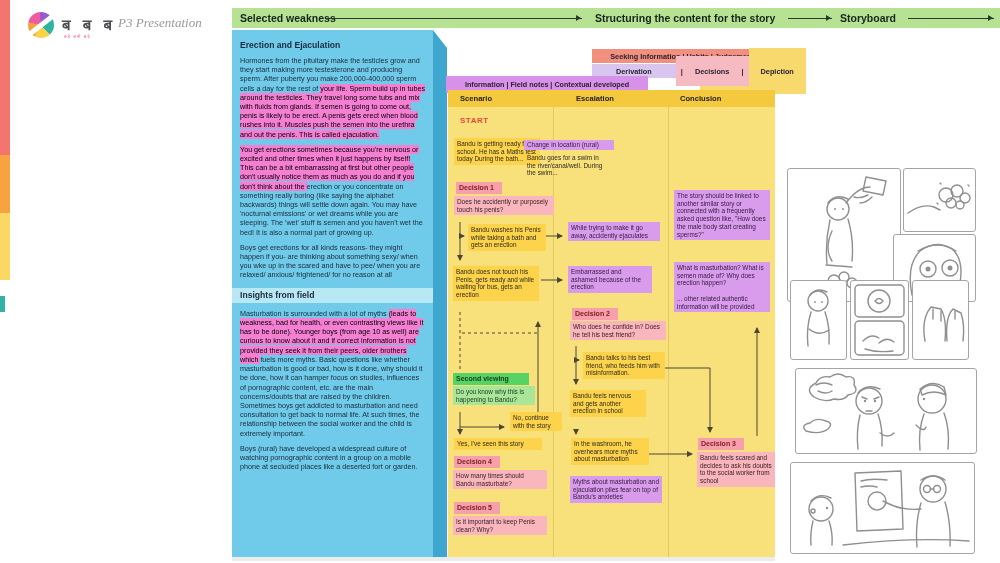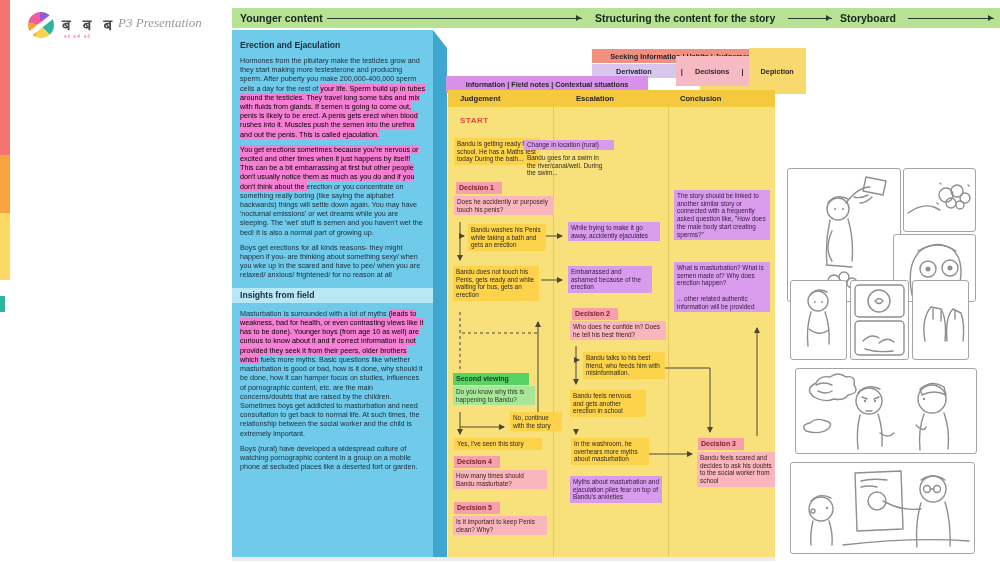--- a/index.html
+++ b/index.html
@@ -76,21 +76,21 @@
   <div class="strip" style="top:155px;height:58px;background:#f7a440;"></div>
   <div class="strip" style="top:213px;height:67px;background:#fbd763;"></div>
   <div style="position:absolute;left:0;top:296px;width:5px;height:16px;background:#2fb3a2;"></div>
 
   <div class="logo-circle"></div>
   <div class="logo-text">ब ब ब</div>
   <div class="logo-tag">बड़े बनो बड़े</div>
   <div class="pres-title">P3 Presentation</div>
 
   <div class="topbar">
-    <span class="step-label" style="left:8px;">Younger content</span>
+    <span class="step-label" style="left:8px;">Selected weakness</span>
     <span class="harrow" style="left:95px;width:255px;"></span>
     <span class="step-label" style="left:363px;">Structuring the content for the story</span>
     <span class="harrow" style="left:556px;width:44px;"></span>
     <span class="step-label" style="left:608px;">Storyboard</span>
     <span class="harrow" style="left:676px;width:86px;"></span>
   </div>
 
   <div class="bluepanel">
     <h3>Erection and Ejaculation</h3>
     <p><span>Hormones from the pituitary make the testicles grow and they start making more testesterone and producing sperm. After puberty you make 200,000-400,000 sperm cells a day for the rest of </span><mark class="hl">your life. Sperm build up in tubes around the testicles. They travel long some tubs and mix with fluids from glands. If semen is going to come out, penis is likely to be erect. A penis gets erect when blood rushes into it. Muscles push the semen into the urethra and out the penis. This is called ejaculation.</mark></p>
@@ -103,25 +103,25 @@
   <div class="fold"></div>
 
   <div class="bridge"></div>
 
   <div class="tagbar" style="left:592px;top:37px;width:180px;height:14px;background:#f2907f;">Seeking Information   |   Habits   |   Judgement</div>
   <div class="tagbar" style="left:592px;top:52px;height:14px;padding:0;">
     <span class="seg" style="background:#d9c6f0;">Derivation</span>
       <span class="seg" style="background:#f6bac2;padding:8px 5px;white-space:pre;">|      Decisions      |</span>
       <span class="seg" style="background:#f8d96e;padding:16px 12px;">Depiction</span>
   </div>
-  <div class="tagbar" style="left:446px;top:64px;width:202px;height:17px;background:#d791e8;font-size:7.2px;">Information   |   Field notes   |   Contextual situations</div>
+  <div class="tagbar" style="left:446px;top:64px;width:202px;height:17px;background:#d791e8;font-size:7.2px;">Information   |   Field notes   |   Contextual developed</div>
 
   <div class="flowpanel">
     <div class="colhead">
-      <span style="left:12px;">Judgement</span>
+      <span style="left:12px;">Scenario</span>
       <span style="left:128px;">Escalation</span>
       <span style="left:232px;">Conclusion</span>
     </div>
     <div class="divider" style="left:105px;"></div>
     <div class="divider" style="left:220px;"></div>
 
     <svg class="flowlines" width="327" height="467" viewBox="0 0 327 467">
       <defs>
         <marker id="ah" markerWidth="7" markerHeight="7" refX="5" refY="3" orient="auto">
           <path d="M0,0 L6,3 L0,6 z" fill="#4c4636"></path>

